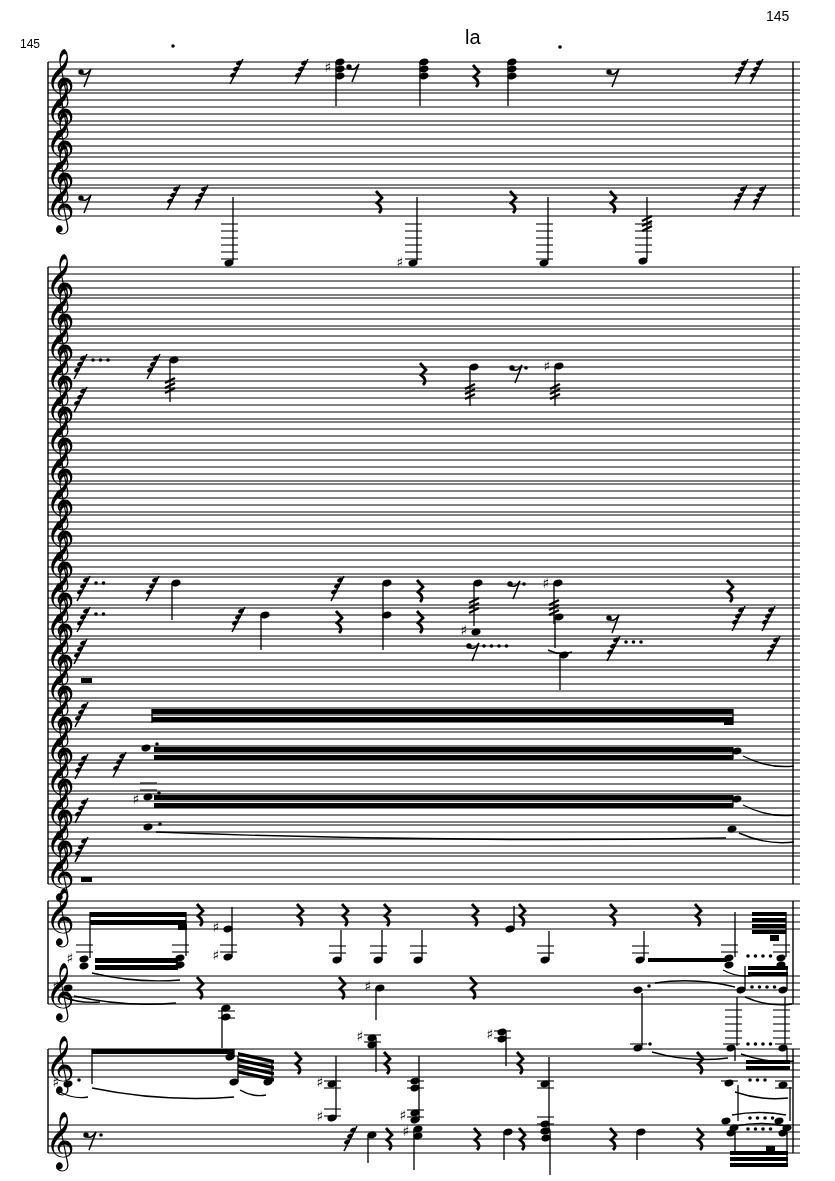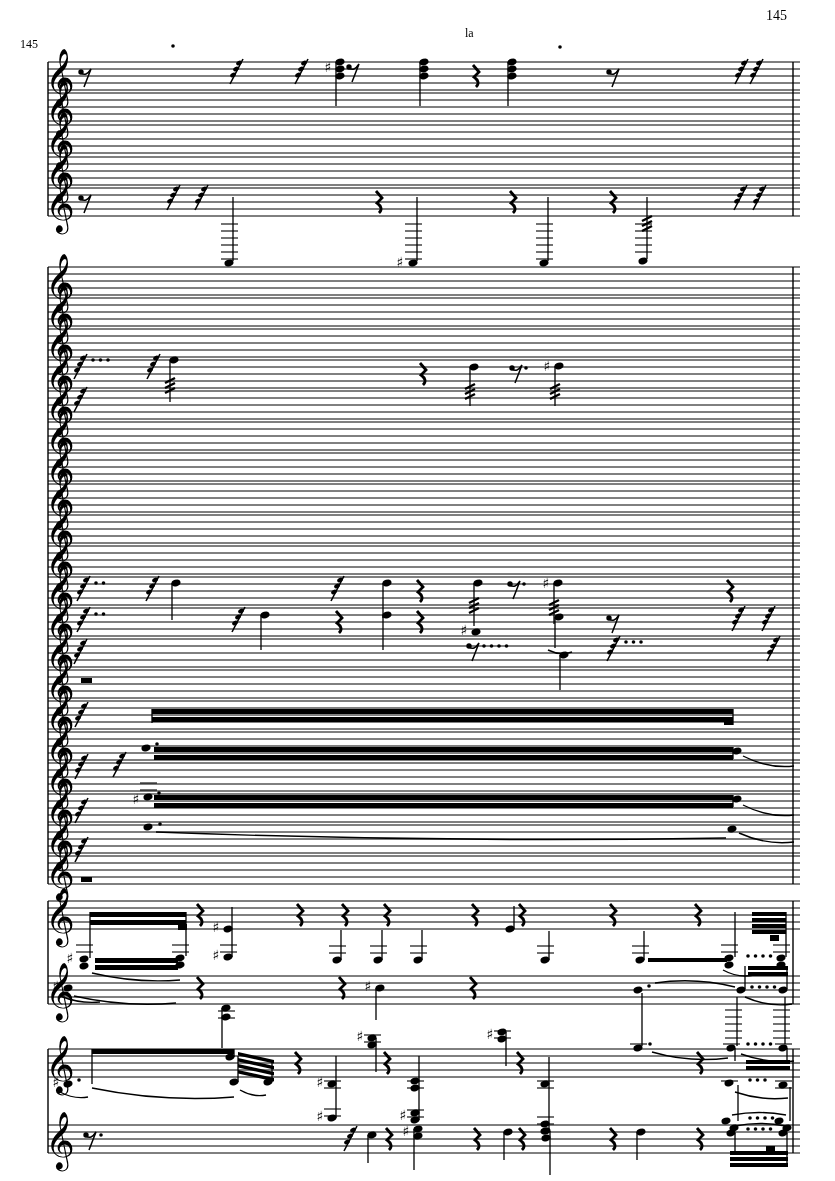--- a/index.html
+++ b/index.html
@@ -1,21 +1,21 @@
 <!DOCTYPE html>
 <html><head>
 <meta charset="utf-8">
 <style>
   html,body{margin:0;padding:0;background:#e8e8e8;}
   .page{position:relative;width:835px;height:1181px;background:#ffffff;margin:0 auto;overflow:hidden;
         font-family:"DejaVu Serif", serif;color:#000;}
-  .hdr-num{position:absolute;font-family:Liberation Serif, serif;}
+  .hdr-num{position:absolute;font-family:Liberation Sans, sans-serif;}
   #measure-num{left:20px;top:37px;font-size:12px;}
   #page-num{left:766px;top:8px;font-size:14px;}
-  #lyric{left:465px;top:26px;font-size:12px;}
+  #lyric{left:465px;top:26px;font-size:20px;}
   svg{position:absolute;left:0;top:0;}
 </style>
 </head>
 <body>
 
 <div class="page">
   <div id="measure-num" class="hdr-num">145</div>
   <div id="page-num" class="hdr-num">145</div>
   <div id="lyric" class="hdr-num">la</div>
   <svg id="score" width="835" height="1181" viewBox="0 0 835 1181">

